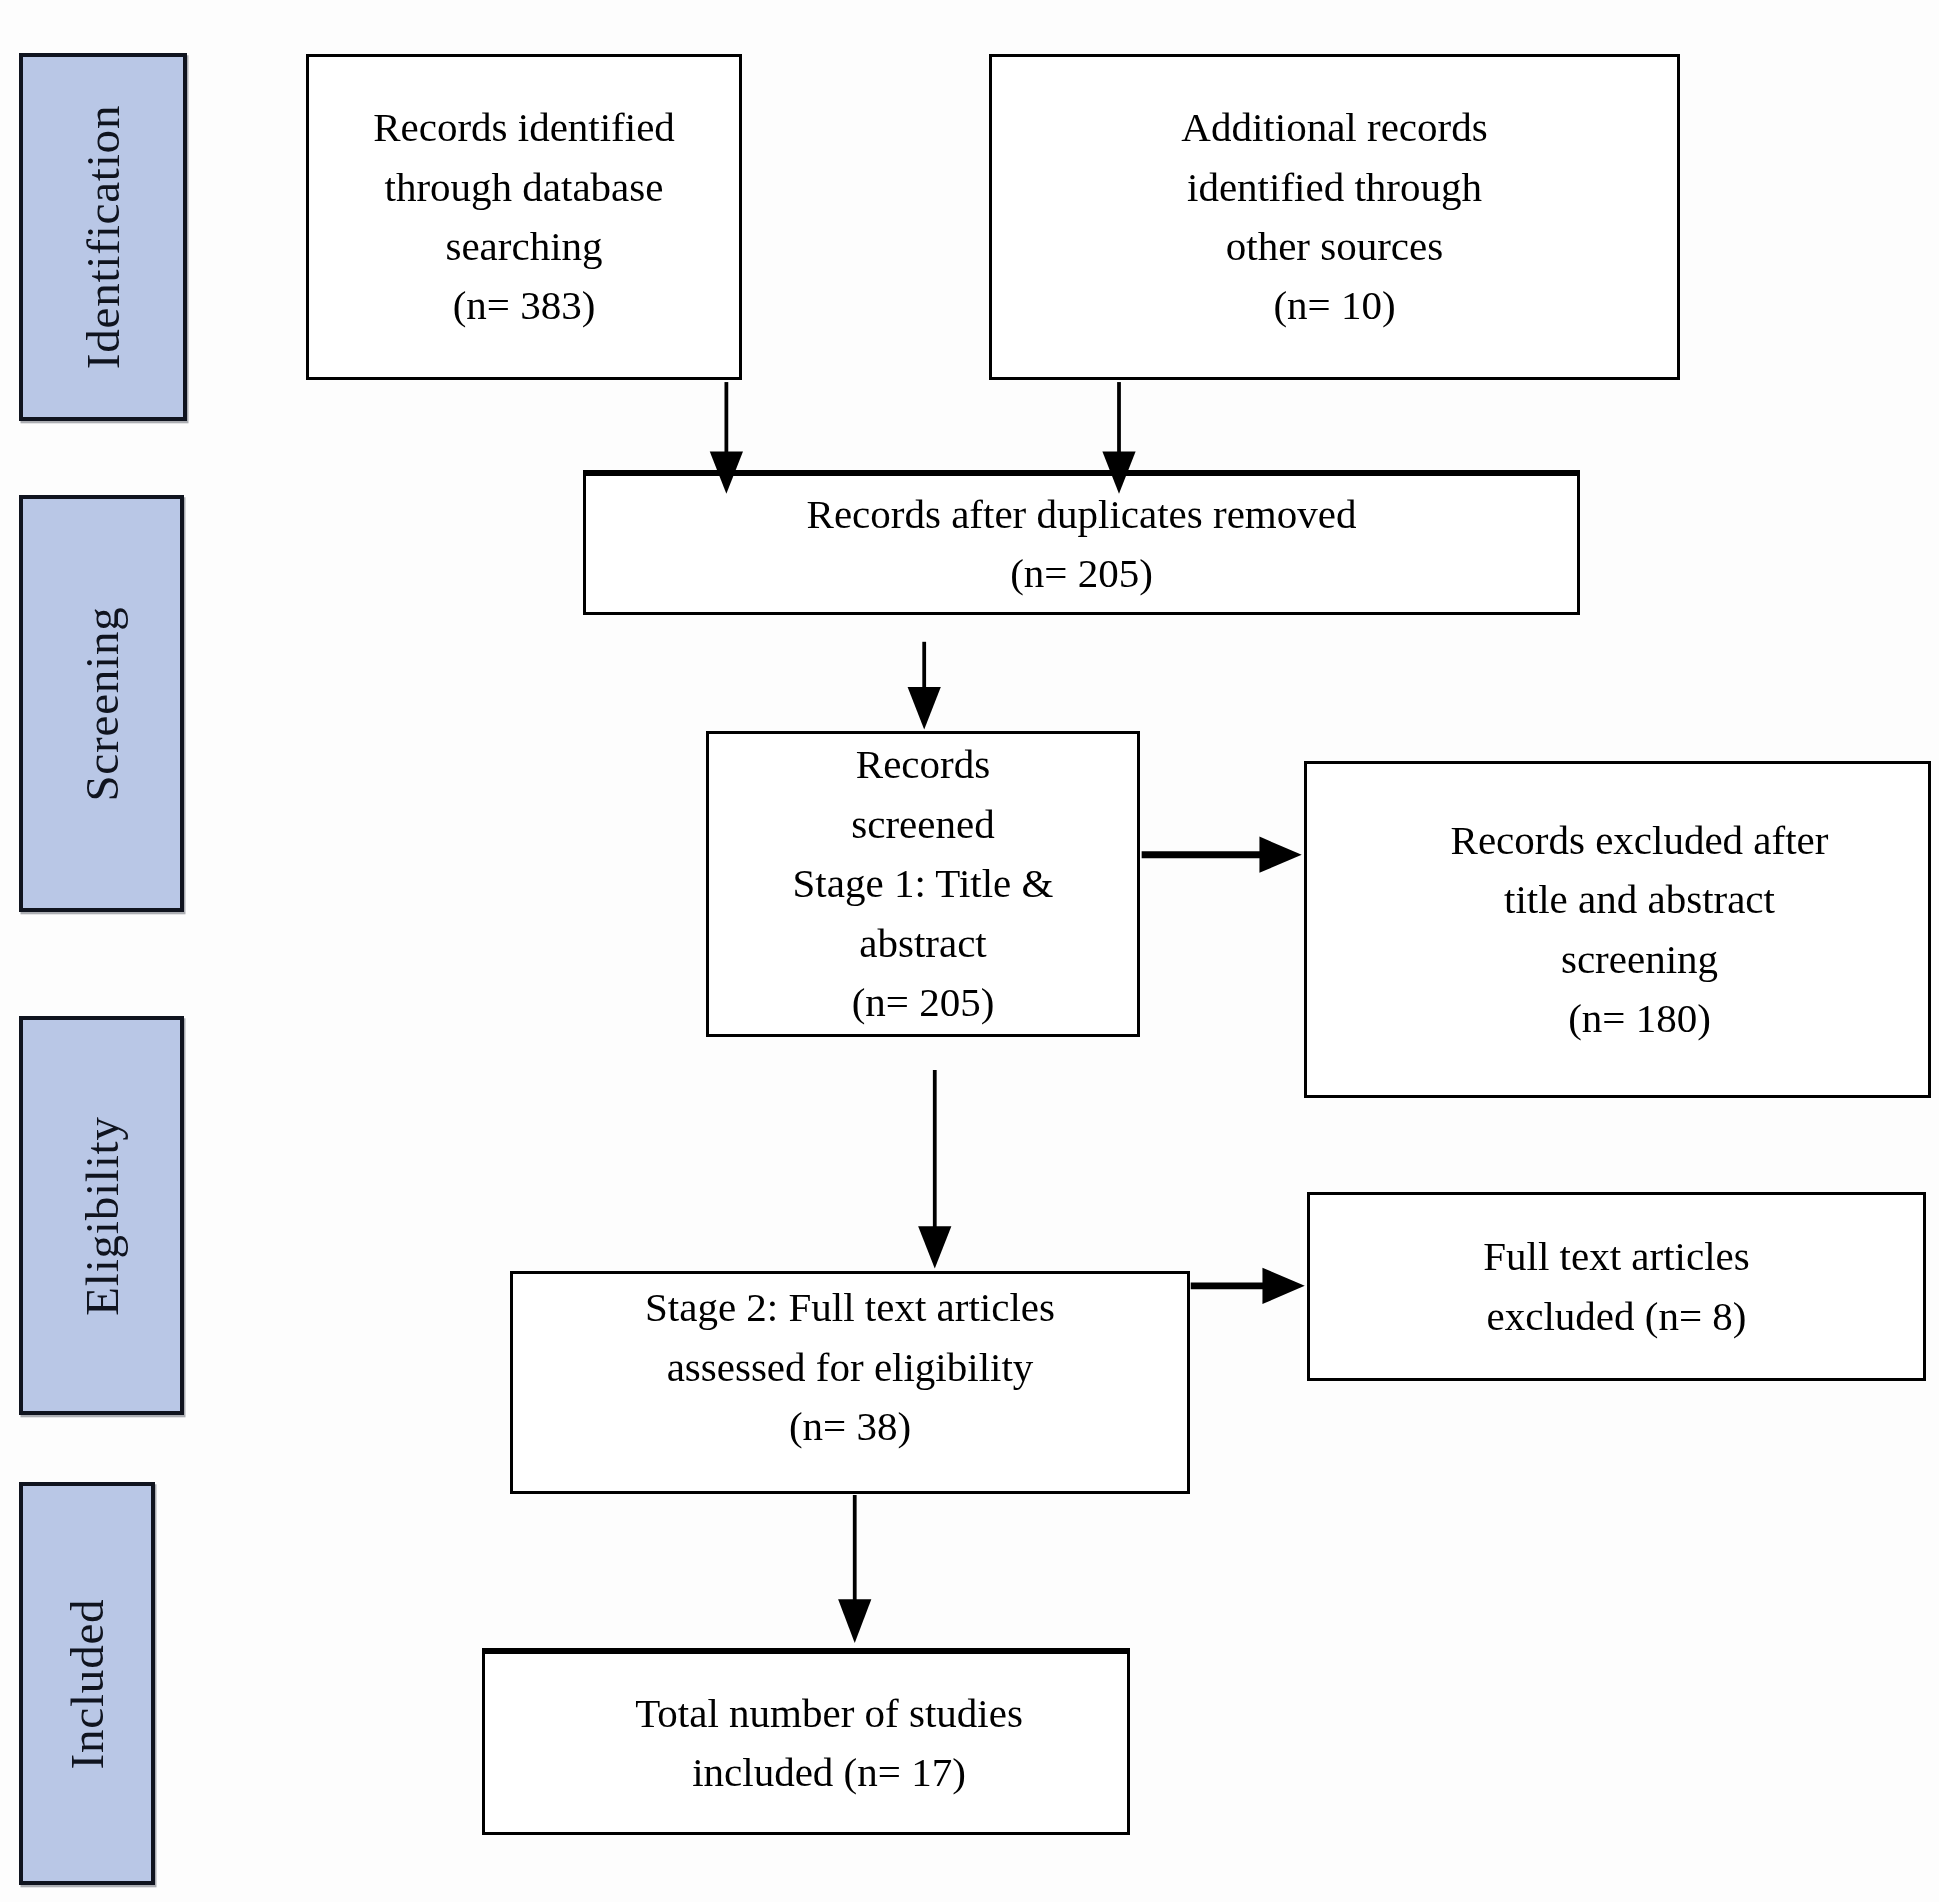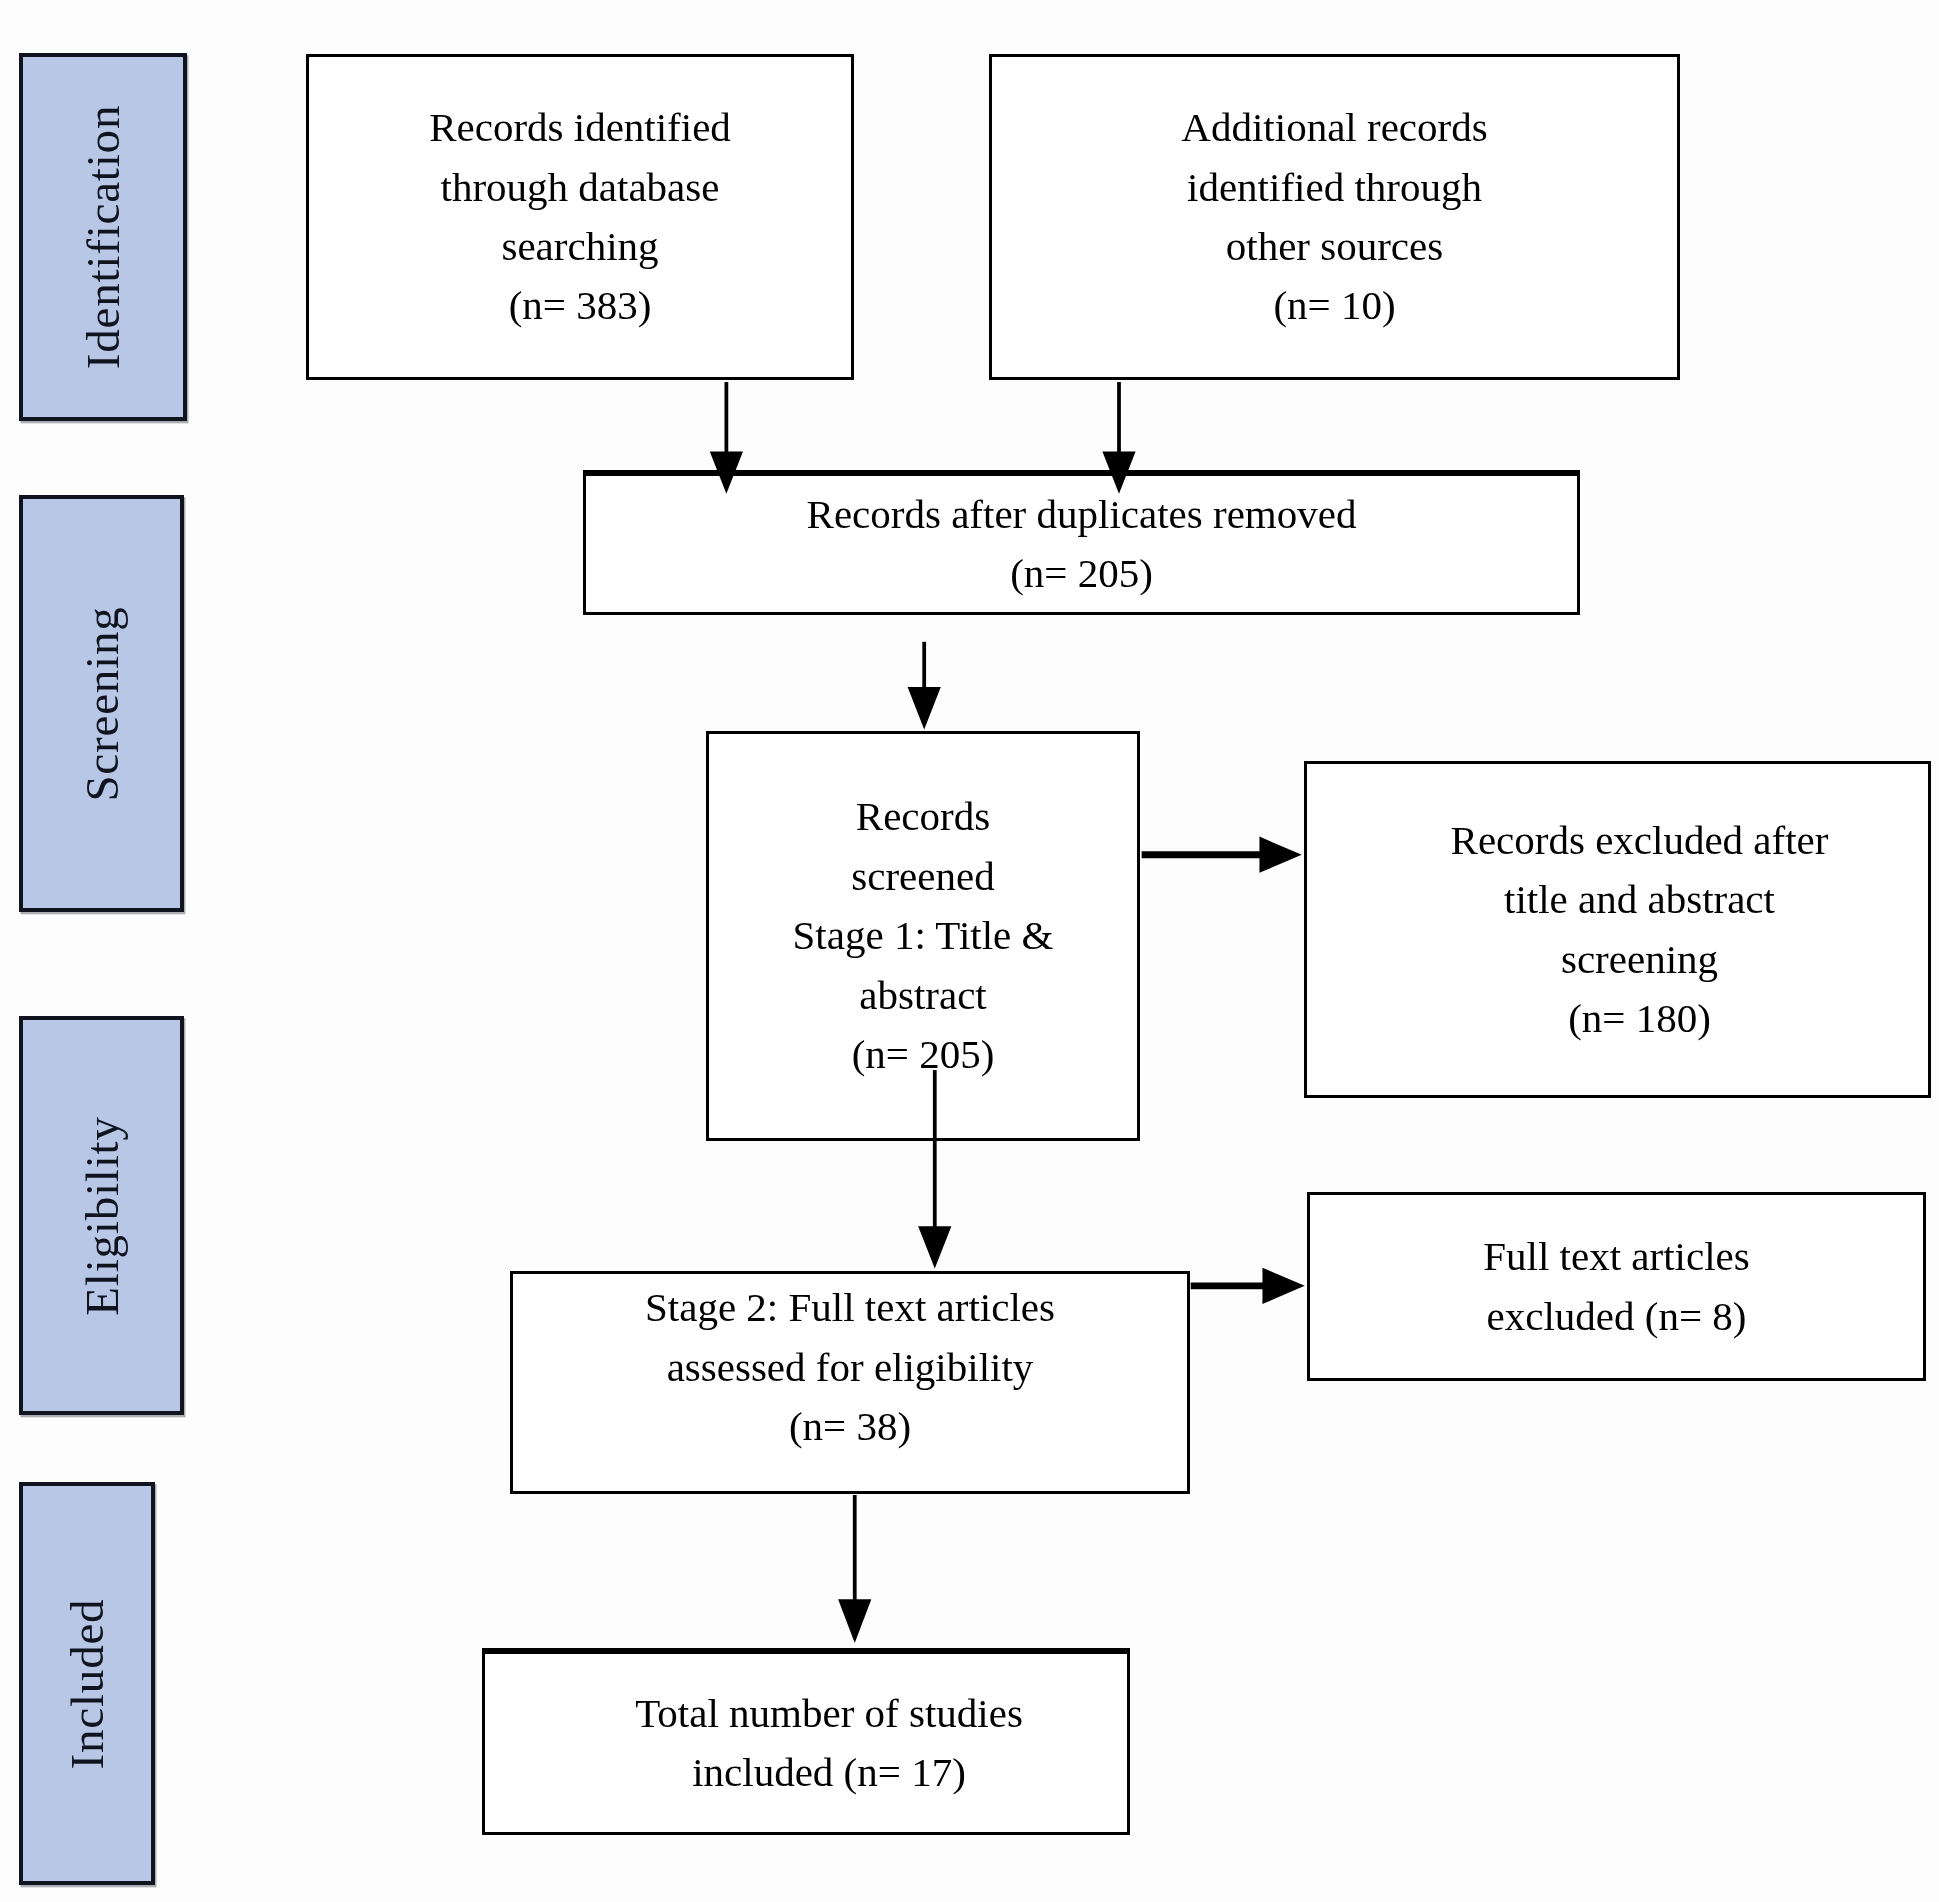--- a/index.html
+++ b/index.html
@@ -83,40 +83,40 @@
   </div>
 
   <div class="stage" style="left:19px; top:1016px; width:165px; height:399px;">
     <span class="stage-label">Eligibility</span>
   </div>
 
   <div class="stage" style="left:19px; top:1482px; width:136px; height:403px;">
     <span class="stage-label">Included</span>
   </div>
 
-  <div class="fbox" style="left:306px; top:54px; width:548px; height:326px;">
+  <div class="fbox" style="left:306px; top:54px; width:436px; height:326px;">
     <span class="box-text">Records identified
 through database
 searching
 (n= 383)</span>
   </div>
 
   <div class="fbox" style="left:989px; top:54px; width:691px; height:326px;">
     <span class="box-text">Additional records
 identified through
 other sources
 (n= 10)</span>
   </div>
 
   <div class="fbox thick-top" style="left:583px; top:470px; width:997px; height:145px;">
     <span class="box-text">Records after duplicates removed
 (n= 205)</span>
   </div>
 
-  <div class="fbox" style="left:706px; top:731px; width:434px; height:410px;">
+  <div class="fbox" style="left:706px; top:731px; width:434px; height:306px;">
     <span class="box-text">Records
 screened
 Stage 1: Title &amp;
 abstract
 (n= 205)</span>
   </div>
 
   <div class="fbox" style="left:1304px; top:761px; width:627px; height:337px;padding-left:44px;">
     <span class="box-text">Records excluded after
 title and abstract

